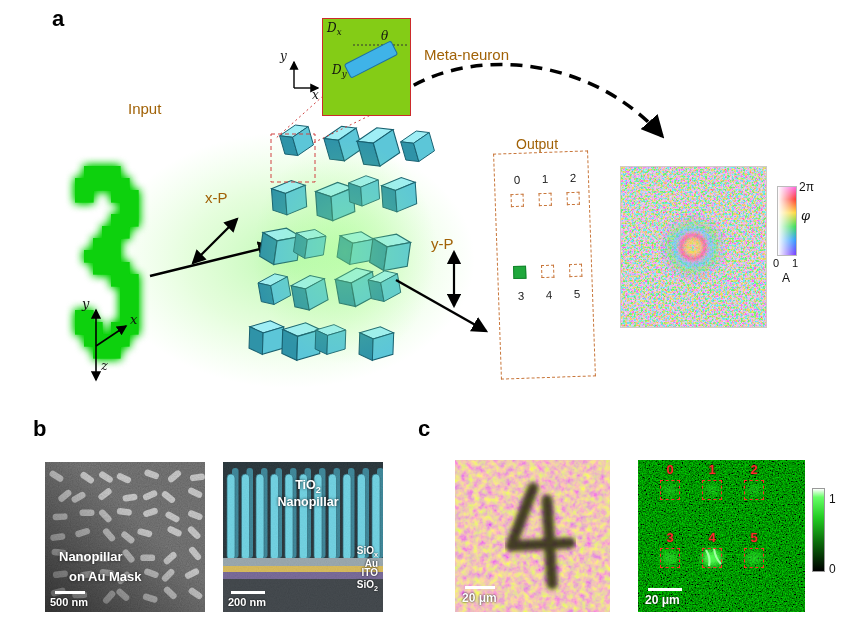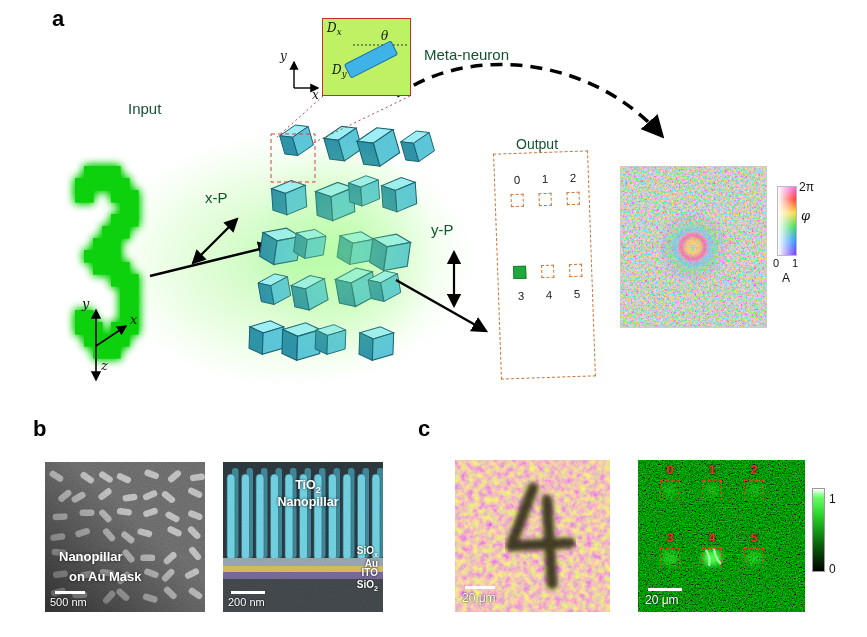--- a/index.html
+++ b/index.html
@@ -1,40 +1,40 @@
 <!DOCTYPE html>
 <html><head>
 <meta charset="utf-8">
 <style>
   *{margin:0;padding:0;box-sizing:border-box}
   body{font-family:"Liberation Sans",sans-serif;background:#fff}
   #canvas{position:relative;width:867px;height:637px;background:#fff;overflow:hidden}
   .abs{position:absolute}
   .panel-letter{position:absolute;font-weight:bold;font-size:22px;color:#000}
-  .lbl{position:absolute;font-size:15px;color:#14532d}
+  .lbl{position:absolute;font-size:15px;color:#a16207}
   .math{font-family:"DejaVu Serif",serif;font-style:italic;color:#111}
   svg{display:block}
   #panelA-svg{position:absolute;left:0;top:0;pointer-events:none}
-  #inset{position:absolute;left:322px;top:18px;width:89px;height:78px;background:#bef264;border:1.5px solid #cc2b2b}
+  #inset{position:absolute;left:322px;top:18px;width:89px;height:98px;background:#84cc16;border:1.5px solid #cc2b2b}
   .inset-lbl{position:absolute;font-size:12px}
   #output-panel{position:absolute;left:497px;top:152px;width:95px;height:226px;border:1.6px dashed #c8763a;transform:rotate(-2deg)}
   .out-num{position:absolute;font-size:11.5px;color:#222;width:14px;text-align:center}
   .out-sq{position:absolute;width:13px;height:13px;border:1.3px dashed #c8763a}
   .out-sq.filled{background:#1fa83c;border:1.3px solid #15832d}
   #ffc-img{position:absolute;left:620px;top:166px;width:147px;height:162px;border:1px solid #cfcac6;overflow:hidden}
   #ffc-colorbar{position:absolute;left:777px;top:186px;width:20px;height:70px;
      background:linear-gradient(to right,#ffffff, rgba(255,255,255,0)),
                 linear-gradient(to bottom,#ff66e0,#ff3b30 18%,#ffd93b 38%,#3bdc55 58%,#2e9bff 78%,#7a3bff 100%);
      border:0.5px solid #bbb}
   .cb-lbl{position:absolute;font-size:11px;color:#111}
   .img-frame{position:absolute;overflow:hidden}
   .white-note{position:absolute;color:#fff;font-weight:bold;font-size:13px;text-shadow:0 0 3px rgba(0,0,0,.85);line-height:1.15}
   .layer-lbl{position:absolute;right:5px;color:#fff;font-weight:bold;font-size:10px;text-shadow:0 0 2px #000;line-height:1}
   .scalebar{position:absolute;background:#fff;height:3px}
-  .scaletext{position:absolute;color:#fff;font-weight:normal;font-size:11px;text-shadow:0 0 2px #000}
+  .scaletext{position:absolute;color:#fff;font-weight:bold;font-size:11px;text-shadow:0 0 2px #000}
   .c-title{position:absolute;font-size:15px;color:#111;text-align:center}
   .red-num{position:absolute;color:#ff2a2a;font-weight:bold;font-size:13px;width:20px;text-align:center;text-shadow:0 0 2px #300}
   .red-sq{position:absolute;width:20px;height:20px;border:1.6px dashed #ff2a2a}
   #c-colorbar{position:absolute;left:812px;top:488px;width:13px;height:84px;
      background:linear-gradient(to bottom,#ffffff 0%,#66ff66 10%,#22cc22 35%,#0b6b0b 65%,#000 100%);border:0.5px solid #999}
   .c-cb-lbl{position:absolute;font-size:12px;color:#111}
   sub{font-size:72%}
 </style>
 </head>
 <body>
@@ -277,21 +277,21 @@
       <line x1="96" y1="346" x2="96" y2="380" stroke="#000" stroke-width="1.6" marker-end="url(#ah)"></line>
     </g>
     <g>
       <line x1="294" y1="88" x2="294" y2="62" stroke="#000" stroke-width="1.4" marker-end="url(#ah)"></line>
       <line x1="294" y1="88" x2="318" y2="88" stroke="#000" stroke-width="1.4" marker-end="url(#ah)"></line>
     </g>
   </svg>
 
   <div class="lbl" style="left:128px;top:100px">Input</div>
   <div class="lbl" style="left:205px;top:189px">x-P</div>
-  <div class="lbl" style="left:431px;top:221px">y-P</div>
+  <div class="lbl" style="left:431px;top:235px">y-P</div>
   <div class="lbl" style="left:424px;top:46px">Meta-neuron</div>
 
   <div class="abs math" style="left:82px;top:296px;font-size:13px">y</div>
   <div class="abs math" style="left:130px;top:312px;font-size:13px">x</div>
   <div class="abs math" style="left:101px;top:358px;font-size:13px">z</div>
   <div class="abs math" style="left:280px;top:49px;font-size:12px">y</div>
   <div class="abs math" style="left:312px;top:88px;font-size:12px">x</div>
 
   <div id="inset">
     <svg width="86" height="74">

